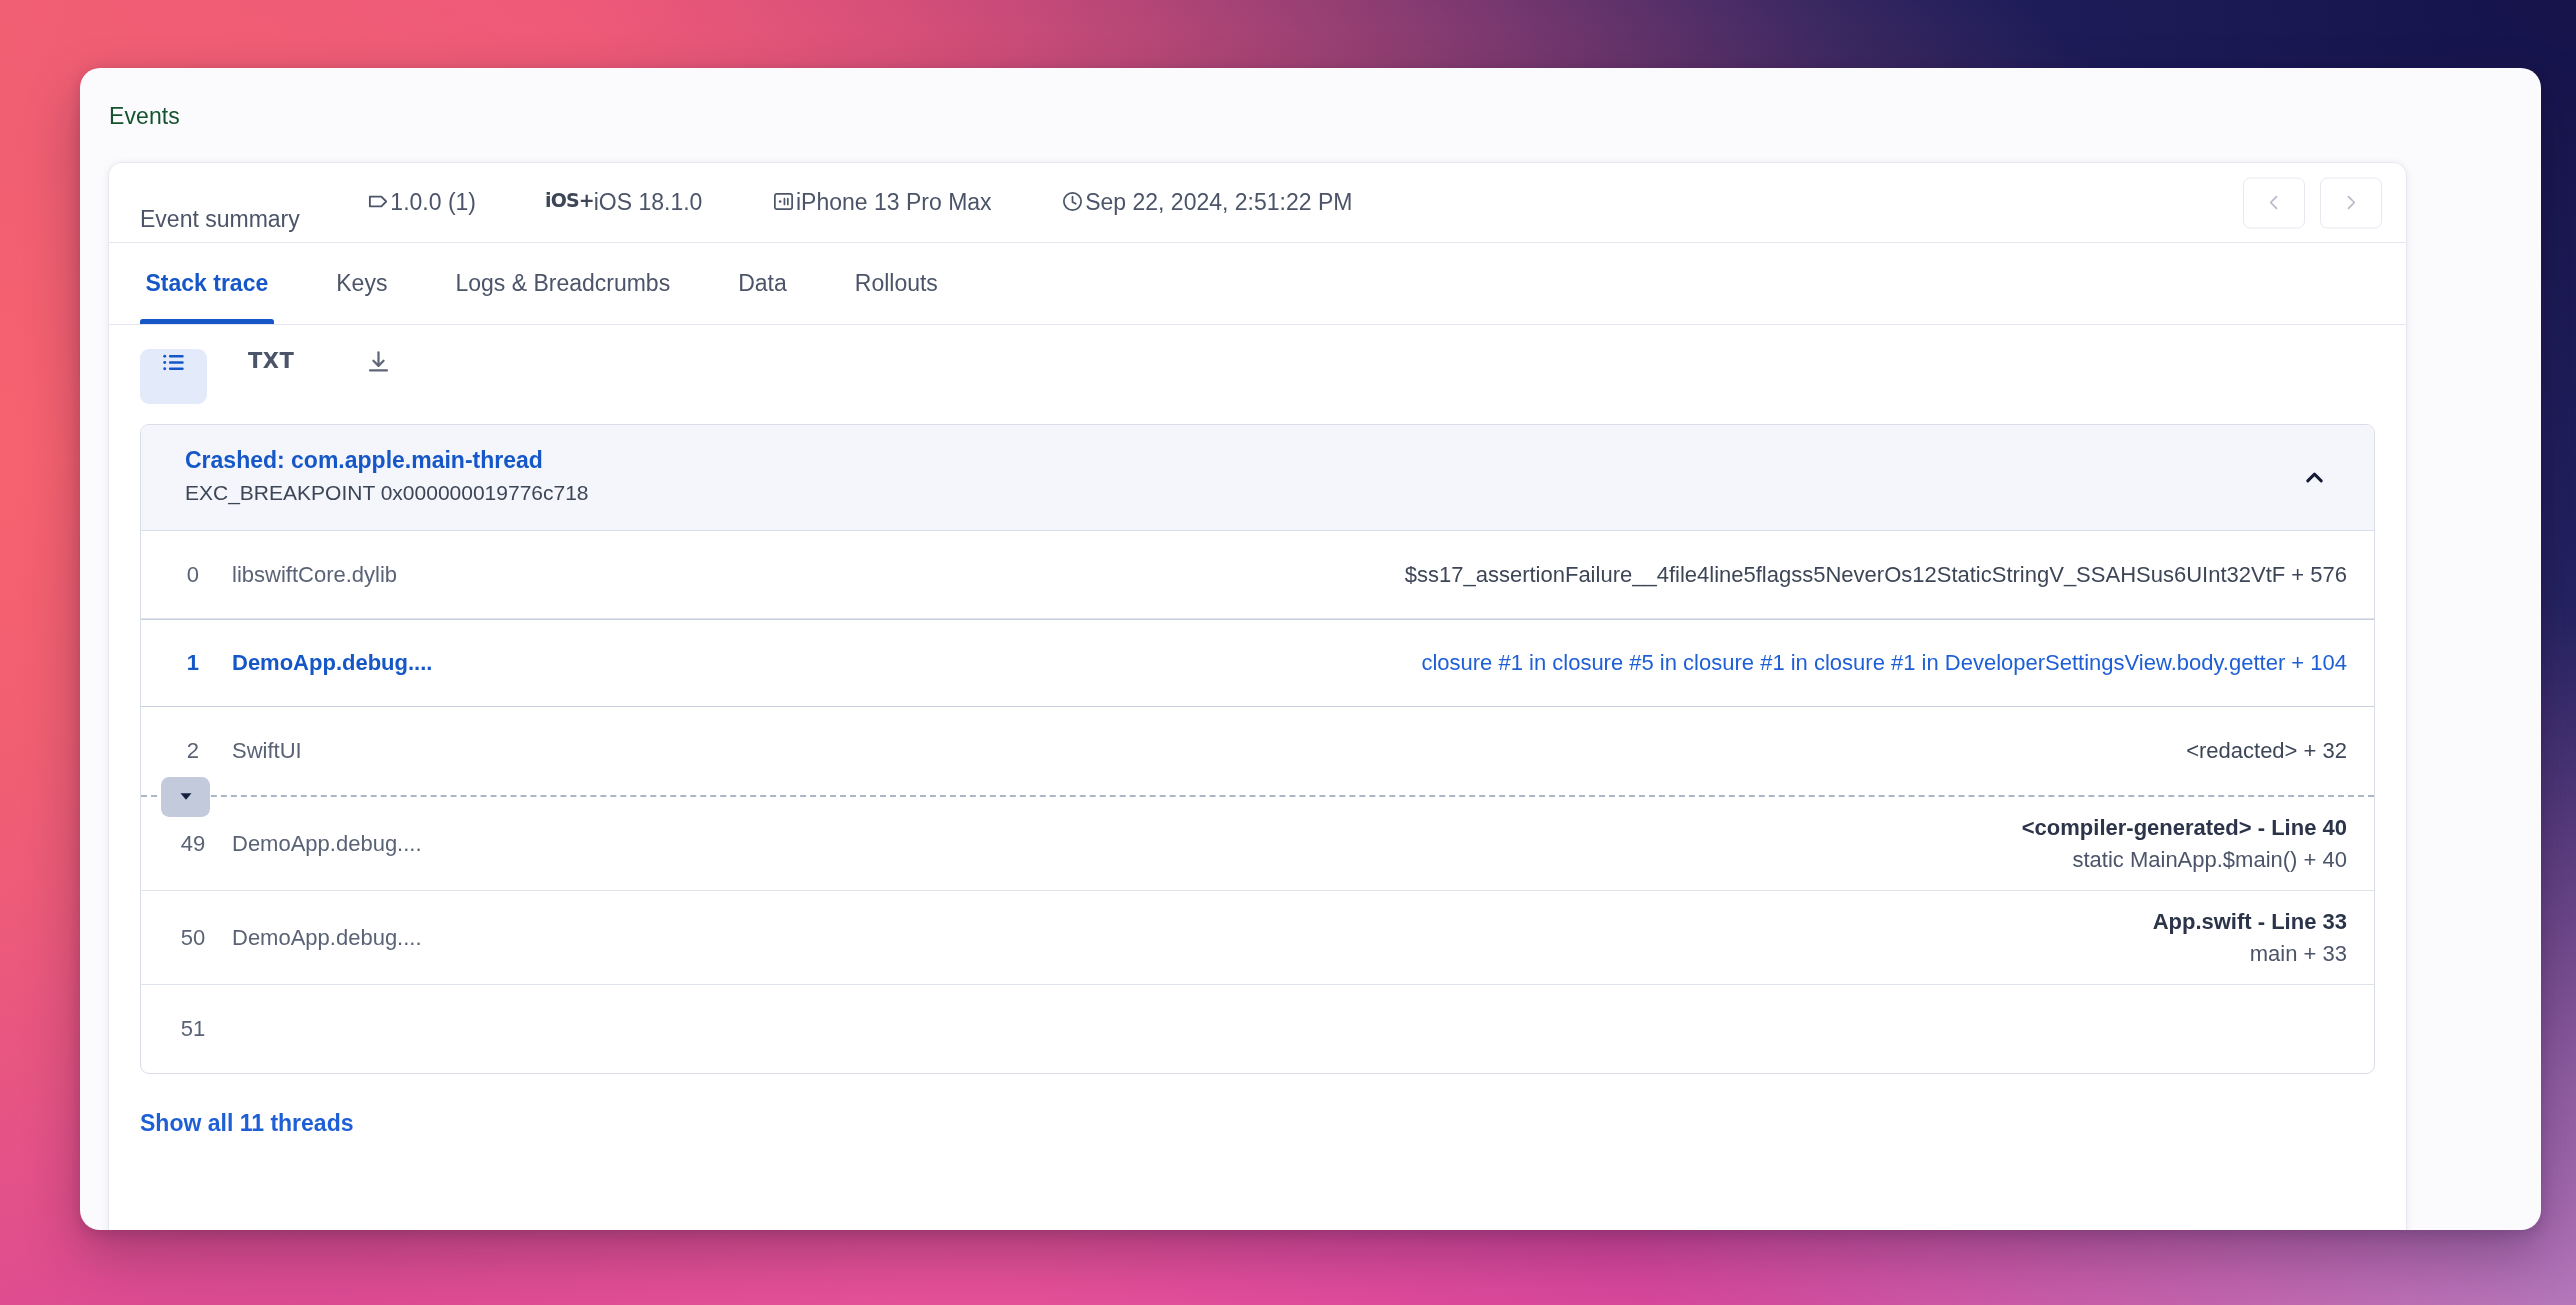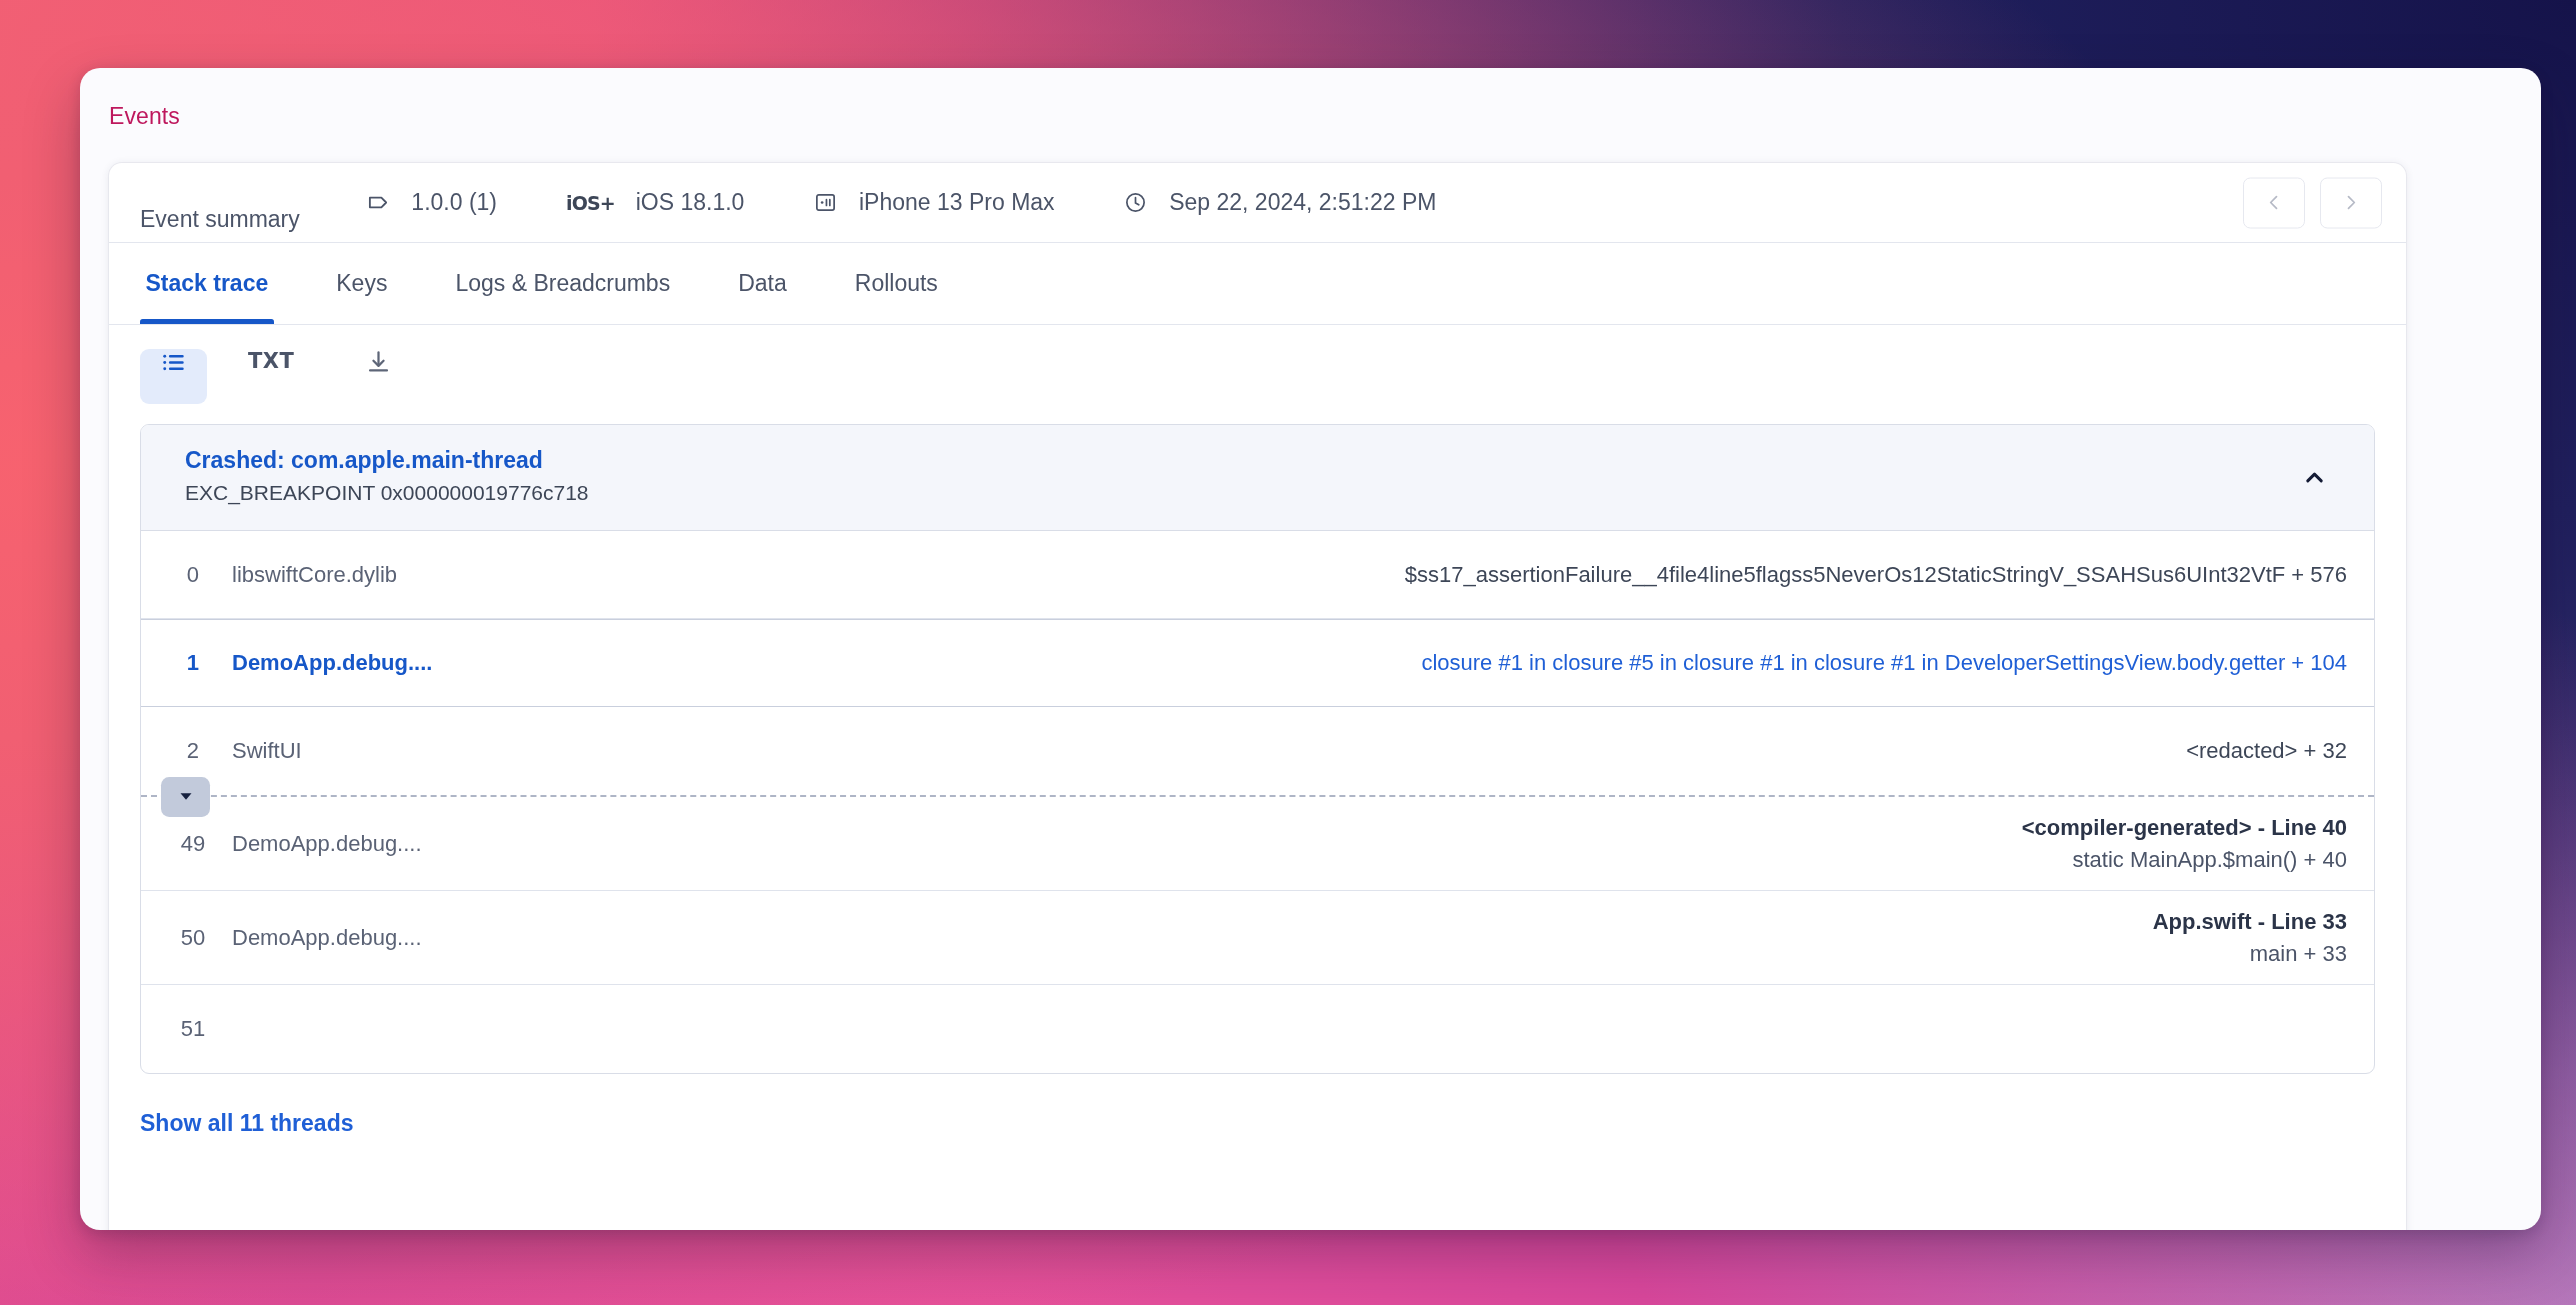--- a/index.html
+++ b/index.html
@@ -31,21 +31,21 @@
     border-radius: 20px;
     box-shadow: 0 24px 55px rgba(30, 12, 50, .30), 0 3.6px 12.8px rgba(30,12,50,.16);
     overflow: hidden;
   }
 
   #events-title {
     position: absolute;
     left: 29px;
     top: 35px;
     font-size: 23px;
-    color: #be185d;
+    color: #14532d;
     letter-spacing: 0.1px;
   }
 
   
   #event-card {
     position: absolute;
     left: 29px;
     top: 95px;
     width: 2297px;
     height: 1130px;
@@ -59,22 +59,22 @@
   #summary-bar {
     position: relative;
     height: 80px;
     border-bottom: 1.4px solid #e3e6ee;
     display: flex;
     align-items: center;
     padding: 0 24px 0 31px;
   }
   .summary-chip {
     display: flex;
-    align-items: center;
-    gap: 21px;
+    align-items: flex-start;
+    gap: 0;
     font-size: 23px;
     color: #4b5468;
     white-space: nowrap;
   }
   #summary-label { font-size: 23px; color: #4b5468; margin-right: 66px; margin-top: 33px; }
   .summary-chip + .summary-chip { margin-left: 69px; }
   .chip-icon { display: inline-flex; align-items: center; justify-content: center; width: 24.6px; height: 24.6px; color: #4b5468; flex: none; }
   .ios-badge {
     font-size: 19px; font-weight: bold; letter-spacing: -0.9px;
     color: #3d4657; font-family: "DejaVu Sans", sans-serif;

